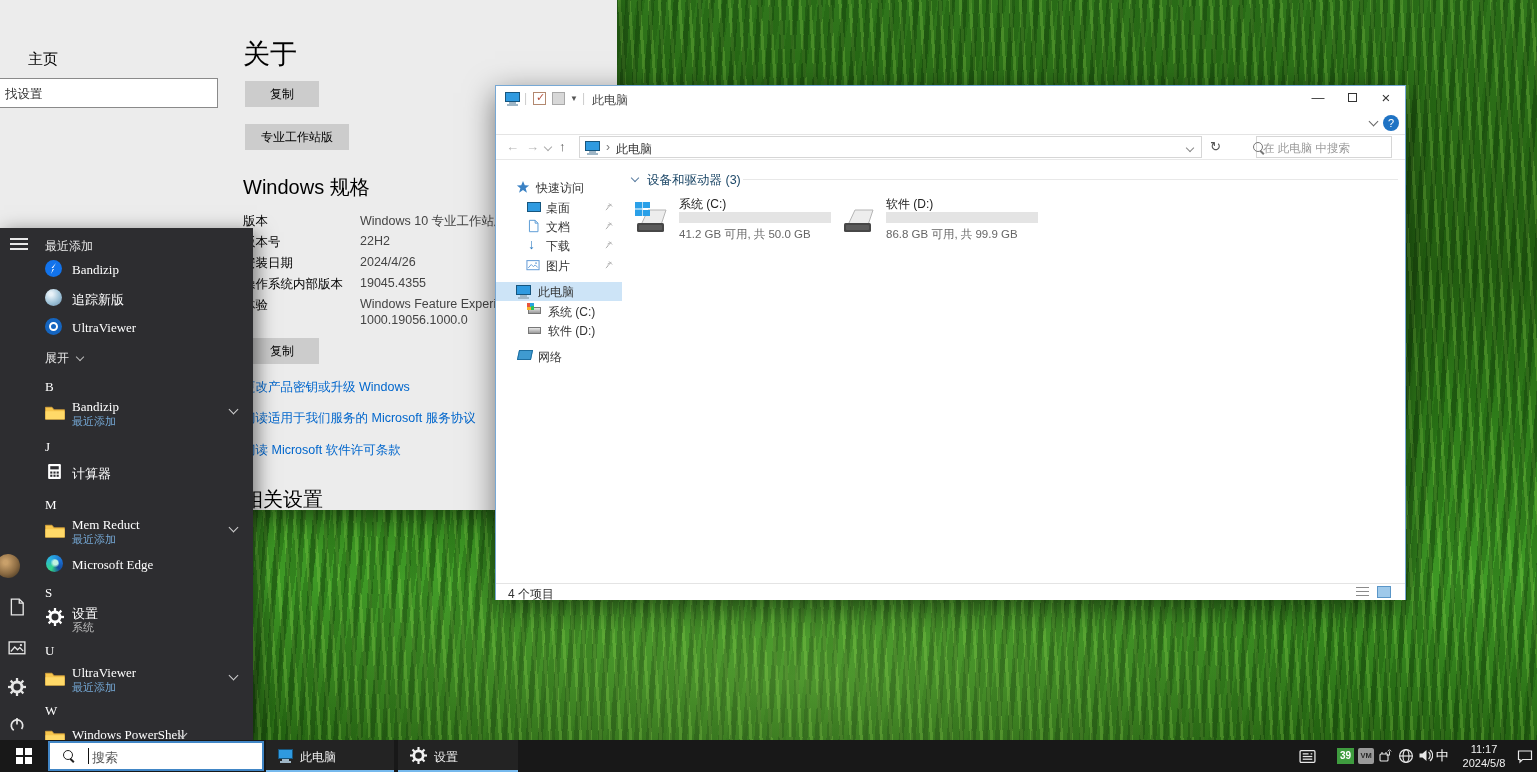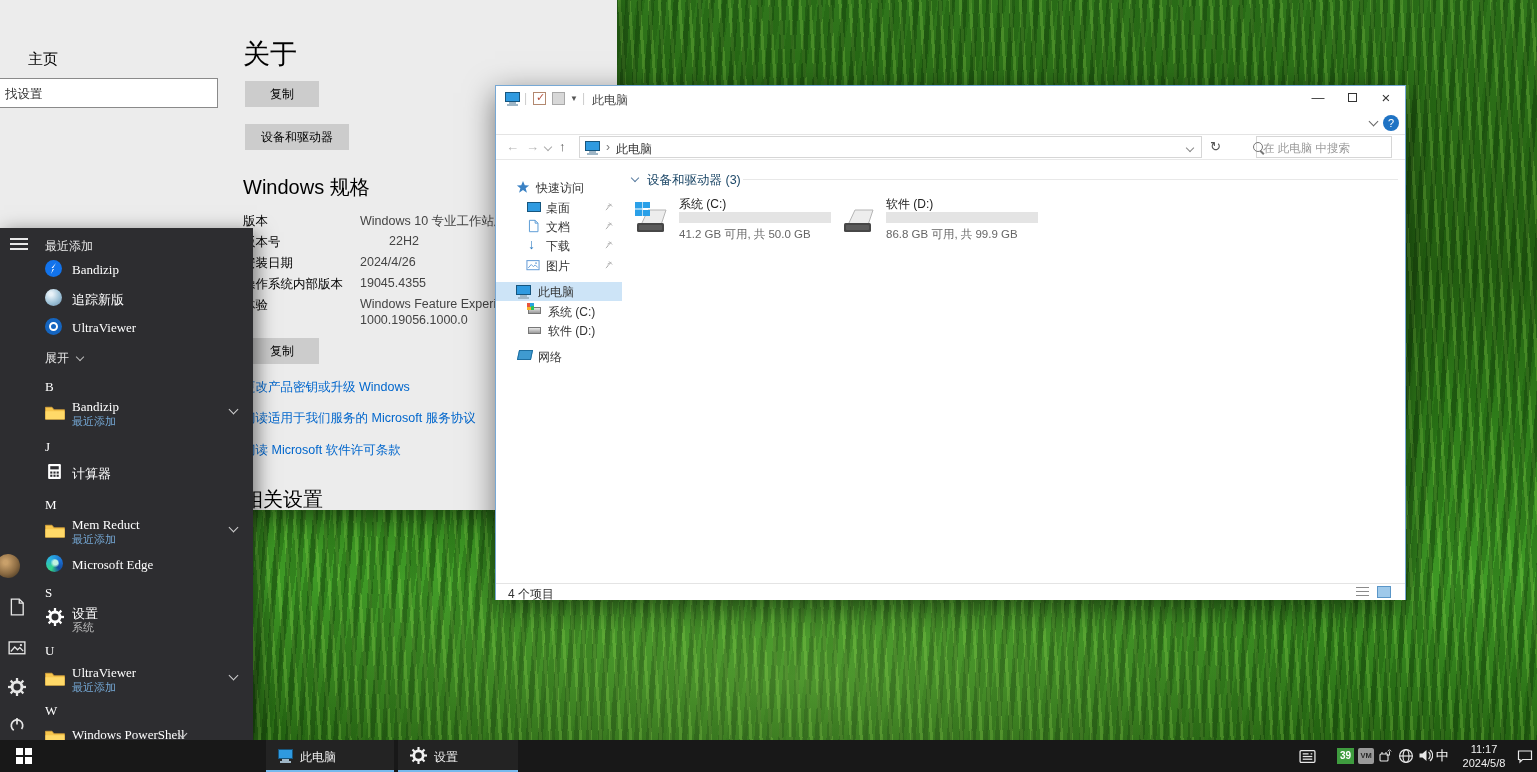--- a/index.html
+++ b/index.html
@@ -176,28 +176,28 @@
   <div id="settings">
 
     <div class="ab" style="left:28px; top:50px; font-size:15px; color:#000;">主页</div>
     <div class="ab" style="left:-8px; top:78px; width:226px; height:30px; background:#fff; border:1px solid #8a8a8a;">
       <span class="ab" style="left:12px; top:7px; color:#333; font-size:12.5px;">找设置</span>
       <span class="magnifier ab" style="right:8px; top:8px; color:#444;"></span>
     </div>
 
     <div class="ab" style="left:243px; top:36px; font-size:27px; font-weight:400; color:#000;">关于</div>
     <div class="set-btn" style="left:245px; top:81px; width:74px;">复制</div>
-    <div class="set-btn" style="left:245px; top:124px; width:104px;">设备和驱动器</div>
+    <div class="set-btn" style="left:245px; top:124px; width:104px;">专业工作站版</div>
 
     <div class="ab" style="left:243px; top:174px; font-size:20px; font-weight:400; color:#000;">Windows 规格</div>
 
     <div class="spec-label" style="top:213px;">版本</div>
     <div class="spec-value" style="top:213px;">Windows 10 专业工作站版</div>
     <div class="spec-label" style="top:234px;">版本号</div>
-    <div class="spec-value" style="top:234px;margin-left:29px;">22H2</div>
+    <div class="spec-value" style="top:234px;">22H2</div>
     <div class="spec-label" style="top:255px;">安装日期</div>
     <div class="spec-value" style="top:255px;">2024/4/26</div>
     <div class="spec-label" style="top:276px;">操作系统内部版本</div>
     <div class="spec-value" style="top:276px;">19045.4355</div>
     <div class="spec-label" style="top:297px;">体验</div>
     <div class="spec-value" style="top:297px;">Windows Feature Experience Pack</div>
     <div class="spec-value" style="top:313px;">1000.19056.1000.0</div>
 
     <div class="set-btn" style="left:245px; top:338px; width:74px;">复制</div>
 
@@ -463,20 +463,25 @@
     </div>
   </div>
 
   <div id="taskbar">
     <div class="tb-btn" style="left:0; width:48px;">
       <span class="ab" style="left:16px; top:8px; width:7px; height:7px; background:#fff;"></span>
       <span class="ab" style="left:25px; top:8px; width:7px; height:7px; background:#fff;"></span>
       <span class="ab" style="left:16px; top:17px; width:7px; height:7px; background:#fff;"></span>
       <span class="ab" style="left:25px; top:17px; width:7px; height:7px; background:#fff;"></span>
     </div>
+    <div class="ab" style="left:48px; top:1px; width:216px; height:30px; background:#fff; border:2px solid #4186c6;">
+      <span class="magnifier ab" style="left:12px; top:6px; color:#222;"></span>
+      <span class="ab" style="left:38px; top:5px; width:1px; height:16px; background:#111;"></span>
+      <span class="ab" style="left:42px; top:6px; color:#555; font-size:13px;">搜索</span>
+    </div>
     <div class="tb-btn" style="left:266px; width:128px; background:rgba(255,255,255,0.05); border-bottom:2px solid #76b9ed;">
       <span class="mini-monitor ab" style="left:12px; top:9px;"><span class="scr"></span><span class="std"></span><span class="bse"></span></span>
       <span class="ab" style="left:34px; top:9px; color:#f2f2f2; font-size:12px;">此电脑</span>
     </div>
     <div class="tb-btn" style="left:398px; width:120px; background:rgba(255,255,255,0.05); border-bottom:2px solid #76b9ed;">
       <svg class="ab" style="left:12px; top:7px; color:#f2f2f2;" width="17" height="17" viewBox="0 0 16 16">
           <use href="#sym-gear"></use>
         </svg>
       <span class="ab" style="left:36px; top:9px; color:#f2f2f2; font-size:12px;">设置</span>
     </div>

